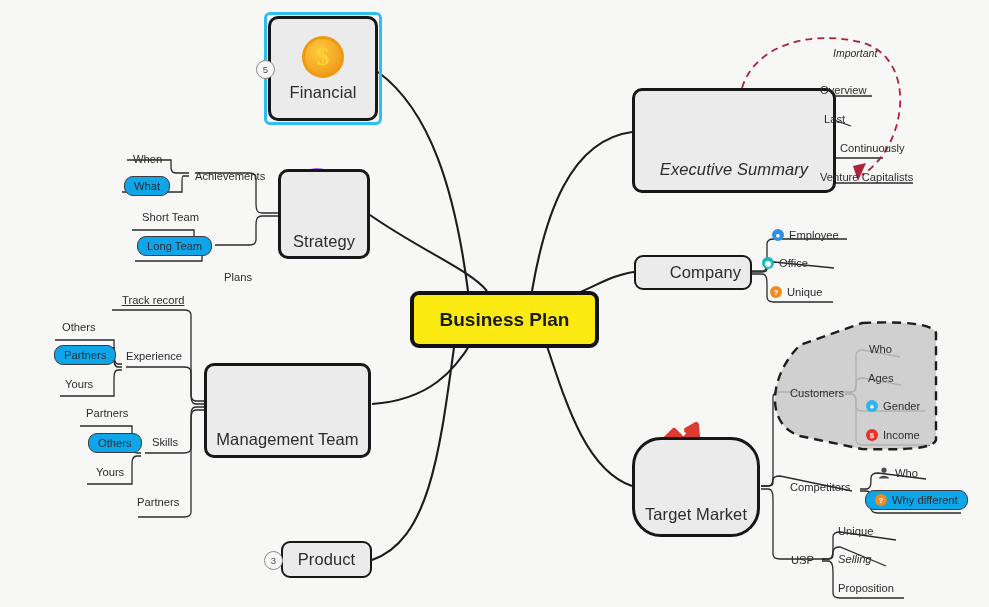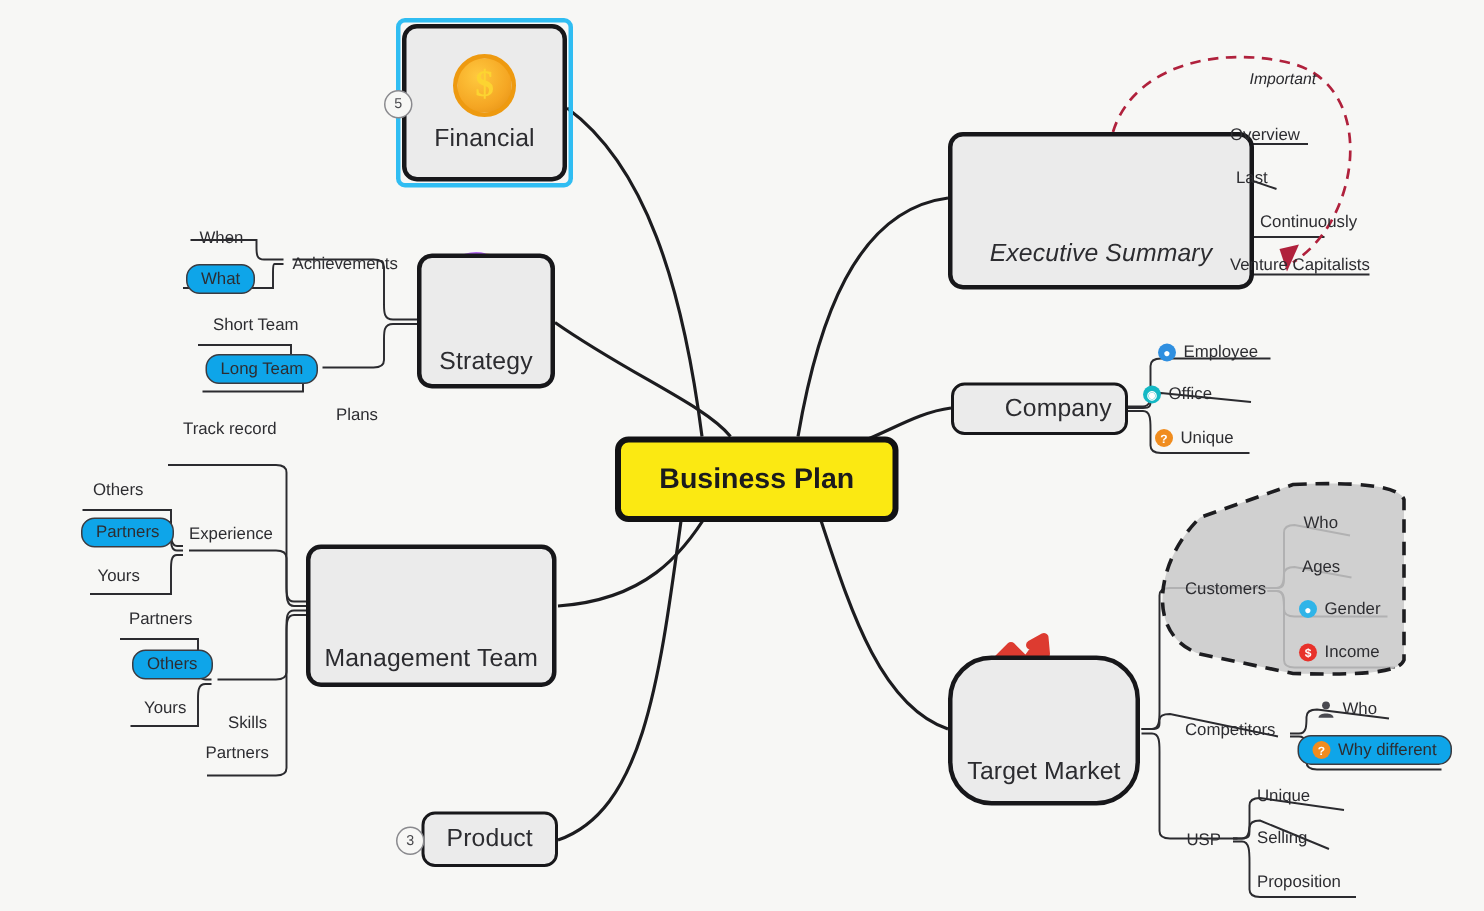--- a/index.html
+++ b/index.html
@@ -311,26 +311,26 @@
   <div class="sub" style="left:133px; top:151px;">When</div>
   <div class="sub boxed" style="left:124px; top:176px;">What</div>
   <div class="sub" style="left:224px; top:225px;margin-top:44px;">Plans</div>
   <div class="sub" style="left:142px; top:209px;">Short Team</div>
   <div class="sub boxed" style="left:137px; top:236px;">Long Team</div>
 
   <div class="mnode" style="left:204px; top:363px; width:167px; height:95px;">
     <div class="ico" style="height:52px;"></div>
     <div class="lbl">Management Team</div>
   </div>
-  <div class="sub" style="left:122px; top:278px;">Track record</div>
+  <div class="sub" style="left:122px; top:292px;text-decoration:underline;">Track record</div>
   <div class="sub" style="left:126px; top:348px;">Experience</div>
   <div class="sub" style="left:62px; top:319px;">Others</div>
   <div class="sub boxed" style="left:54px; top:345px;">Partners</div>
   <div class="sub" style="left:65px; top:376px;">Yours</div>
-  <div class="sub" style="left:152px; top:434px;margin-top:40px;">Skills</div>
+  <div class="sub" style="left:152px; top:434px;">Skills</div>
   <div class="sub" style="left:86px; top:405px;">Partners</div>
   <div class="sub boxed" style="left:88px; top:433px;">Others</div>
   <div class="sub" style="left:96px; top:464px;">Yours</div>
   <div class="sub" style="left:137px; top:494px;">Partners</div>
 
   <div class="mnode inline" style="left:281px; top:541px; width:91px; height:37px;">
     <div class="lbl">Product</div>
   </div>
   <div class="badge" style="left:264px; top:551px;">3</div>
 
@@ -386,16 +386,16 @@
     </svg>
     <span>Who</span>
   </div>
   <div class="sub boxed ricon" style="left:865px; top:490px;">
     <span class="dot orange">?</span>
     <span>Why different</span>
   </div>
 
   <div class="sub" style="left:791px; top:552px;">USP</div>
   <div class="sub" style="left:838px; top:523px;">Unique</div>
-  <div class="sub" style="left:838px; top:551px;">Selling</div>
+  <div class="sub" style="left:838px; top:551px;font-style:italic;">Selling</div>
   <div class="sub" style="left:838px; top:580px;">Proposition</div>
 
 </div>
 
 </body></html>

